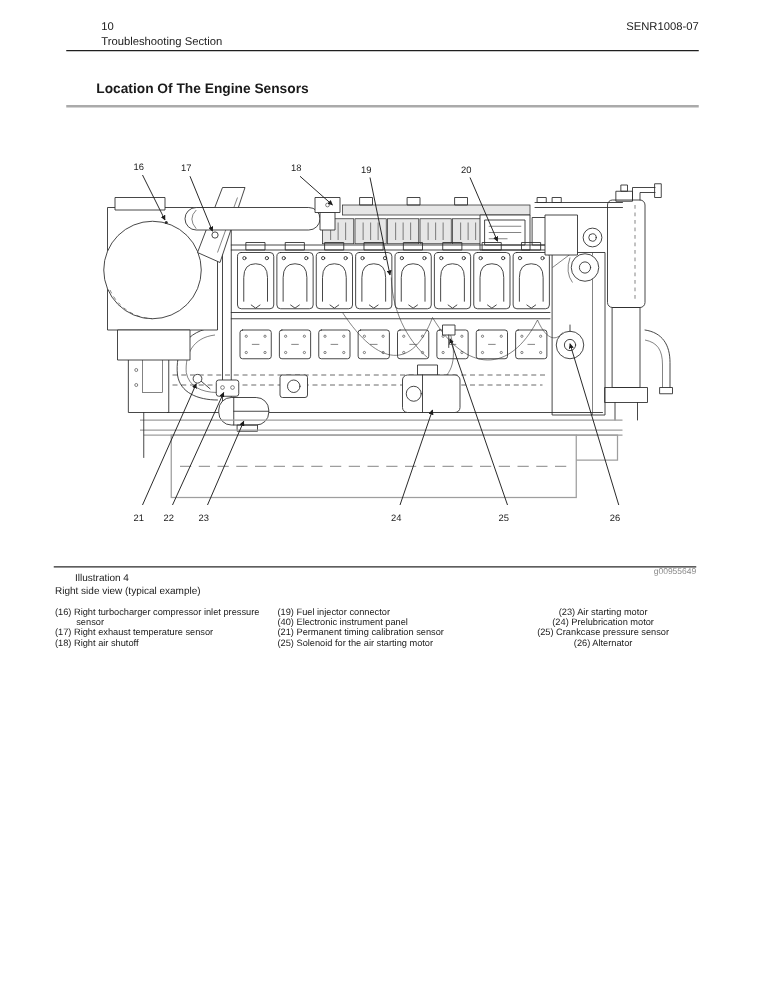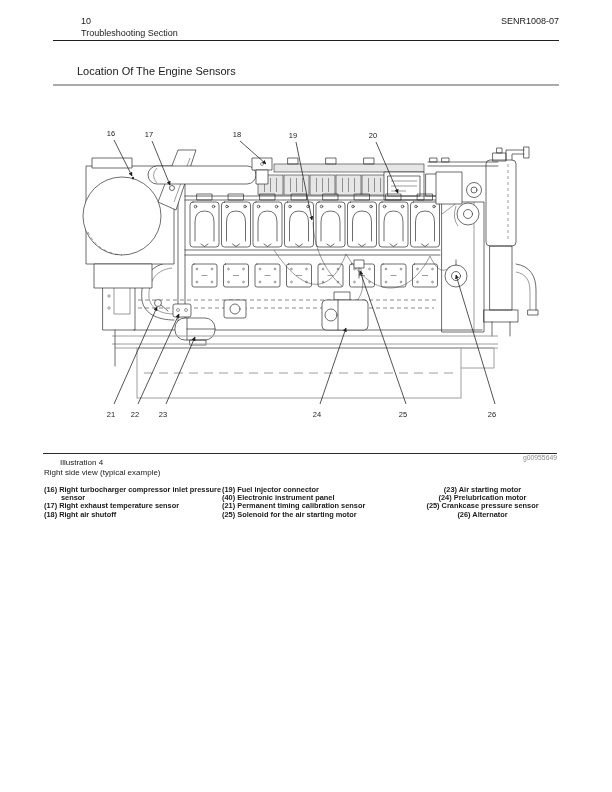--- a/index.html
+++ b/index.html
@@ -7,39 +7,39 @@
        font-family:"Liberation Sans", sans-serif;color:#1a1a1a;
        -webkit-font-smoothing:antialiased;}
   .page{position:absolute;inset:0;background:#fff;}
 
   
   .hdr{position:absolute;left:53px;right:53px;top:15px;font-size:9px;line-height:12px;margin-left:28px;}
   .hdr .docnum{position:absolute;right:0;top:0;}
   .hdr-rule{position:absolute;left:53px;right:53px;top:40px;height:1px;background:#1f1f1f;}
 
   
-  .title{position:absolute;left:53px;top:65px;font-size:11px;font-weight:normal;padding-left:24px;}
+  .title{position:absolute;left:53px;top:65px;font-size:11px;font-weight:bold;padding-left:24px;}
   .title-rule{position:absolute;left:53px;right:53px;top:84px;height:2px;background:#aaaaaa;}
 
   
   .fig{position:absolute;left:78px;top:114px;width:465px;height:320px;}
 
   
   .cap-rule{position:absolute;left:43px;right:55px;top:453px;height:1px;background:#2a2a2a;}
   .cap-label{position:absolute;left:44px;top:458px;font-size:8px;padding-left:16px;}
   .cap-gnum{position:absolute;right:55px;top:454px;font-size:6.8px;color:#8a8a8a;}
   .cap-view{position:absolute;left:44px;top:468px;font-size:8px;}
 
   
   .legend{position:absolute;left:44px;top:486px;right:38px;display:flex;
           font-size:7.4px;line-height:8.2px;}
   .lcol1{width:178px;}
   .lcol2{width:169px;}
   .lcol3{flex:1;text-align:center;}
-  .litem{padding-left:17px;text-indent:-17px;font-weight:bold;}
+  .litem{padding-left:17px;text-indent:-17px;}
 
   
   .k{fill:none;stroke:#2e2e2e;stroke-width:.7;stroke-linecap:round;stroke-linejoin:round;}
   .kf{fill:#ffffff;stroke:#2e2e2e;stroke-width:.7;stroke-linejoin:round;}
   .kg{fill:#e6e6e6;stroke:#2e2e2e;stroke-width:.6;}
   .thin{fill:none;stroke:#3a3a3a;stroke-width:.5;}
   .dash{fill:none;stroke:#3a3a3a;stroke-width:.6;stroke-dasharray:4 3;}
   .gray{fill:none;stroke:#9e9e9e;stroke-width:1;}
   .graydash{fill:none;stroke:#9e9e9e;stroke-width:1;stroke-dasharray:9 6;}
   .lead{fill:none;stroke:#1c1c1c;stroke-width:.75;}

